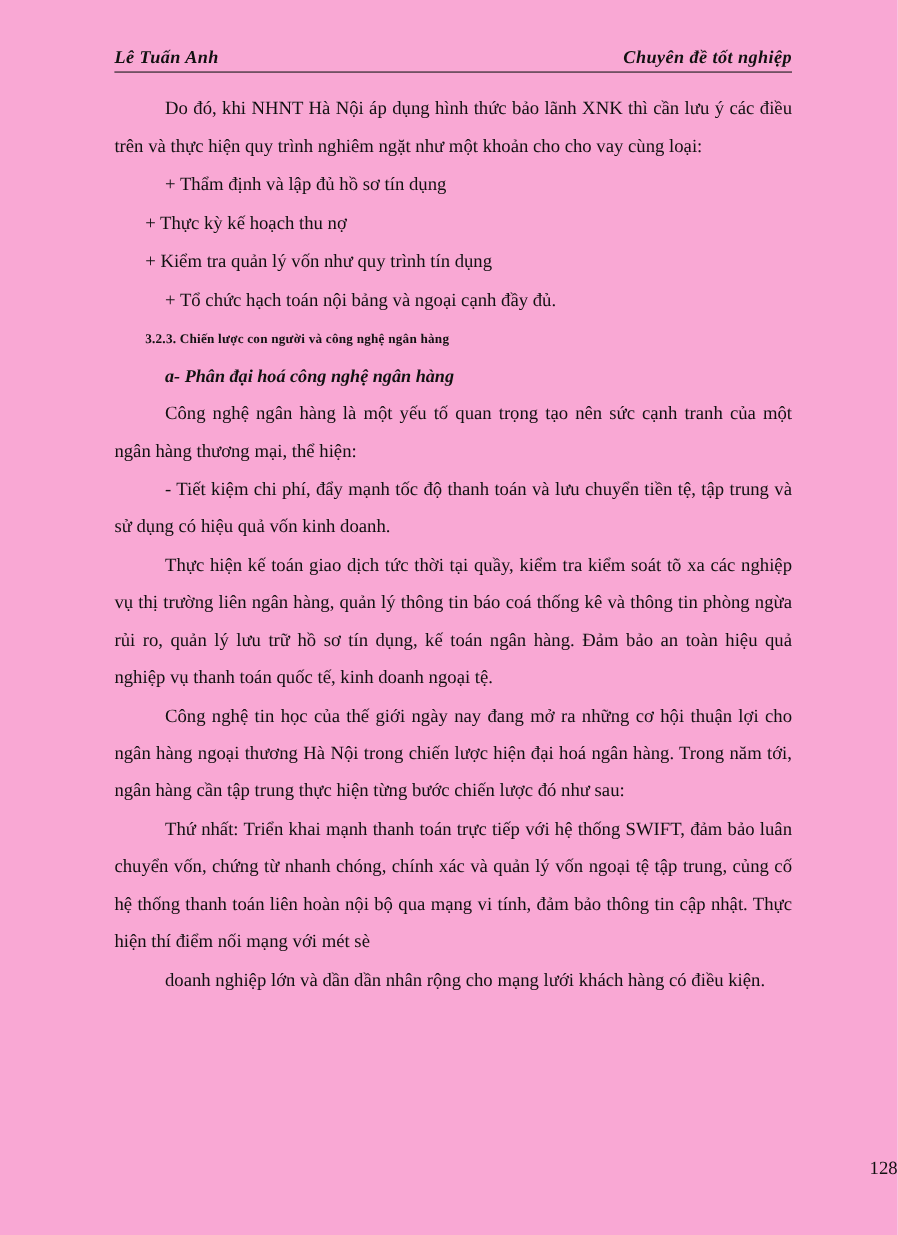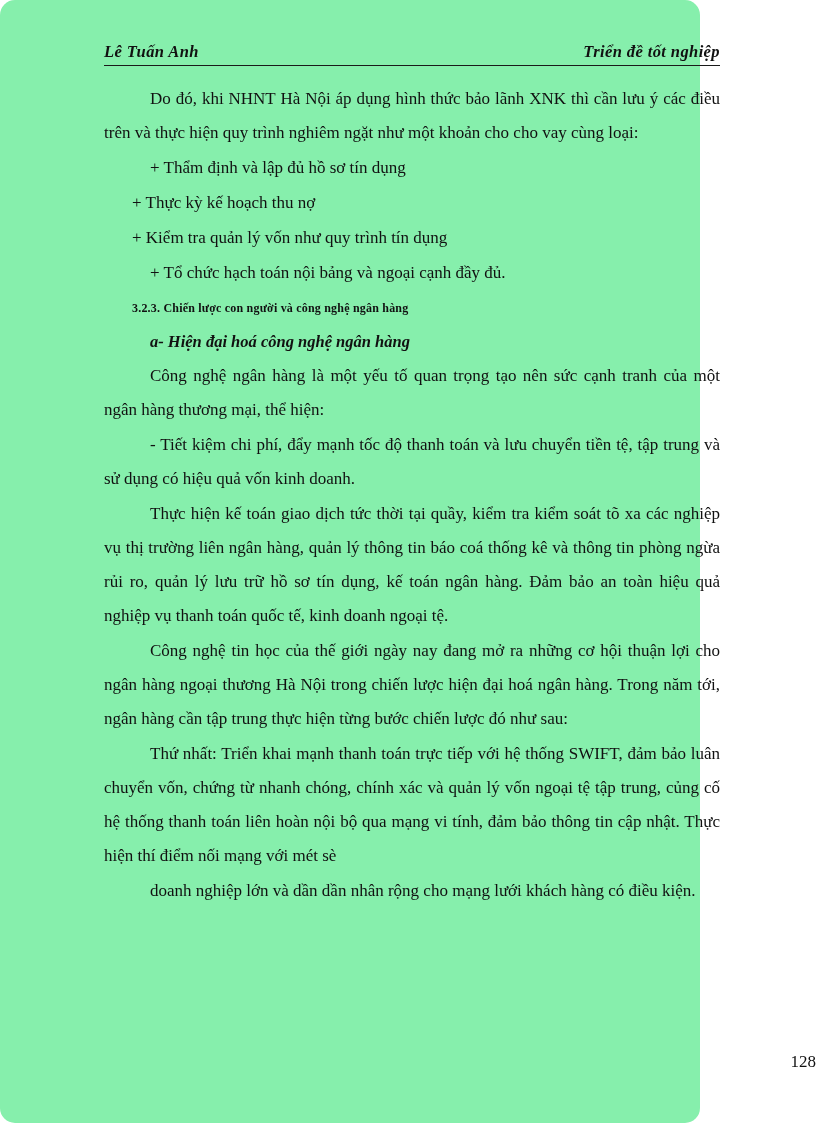--- a/index.html
+++ b/index.html
@@ -11,24 +11,23 @@
     width: 816px;
     height: 1123px;
     font-family: "Liberation Serif", serif;
     color: #111111;
     position: relative;
     overflow: hidden;
   }
   .page {
     position: absolute;
     top: 0; left: 0;
-    width: 700px;
+    width: 816px;
     height: 1123px;
-    background: #86efac;
-    border-radius: 15px;
+    background: #f9a8d4;
   }
   .content {
     position: absolute;
     left: 104px;
     top: 42px;
     width: 616px;
   }
   .header-row {
     display: flex;
     justify-content: space-between;
@@ -96,33 +95,33 @@
   }
 </style>
 </head>
 <body>
 
 <div class="page">
   <div class="content">
 
     <div class="header-row">
       <div class="header-left">Lê Tuấn Anh</div>
-      <div class="header-right">Triển đề tốt nghiệp</div>
+      <div class="header-right">Chuyên đề tốt nghiệp</div>
     </div>
     <div class="header-rule"></div>
 
     <p class="indent">Do đó, khi NHNT Hà Nội áp dụng hình thức bảo lãnh XNK thì cần lưu ý các điều trên và thực hiện quy trình nghiêm ngặt như một khoản cho cho vay cùng loại:</p>
 
     <p class="bullet justify-full">+    Thẩm     định     và     lập     đủ     hồ     sơ     tín     dụng</p>
     <p class="bullet-tight">+ Thực kỳ kế hoạch thu nợ</p>
     <p class="bullet-tight">+ Kiểm tra quản lý vốn như quy trình tín dụng</p>
     <p class="bullet justify-full">+    Tổ   chức   hạch   toán   nội   bảng   và   ngoại   cạnh   đầy   đủ.</p>
 
     <p class="heading">3.2.3.   Chiến   lược   con   người   và   công   nghệ   ngân   hàng</p>
-    <p class="subheading">a- Hiện đại hoá công nghệ ngân hàng</p>
+    <p class="subheading">a- Phân đại hoá công nghệ ngân hàng</p>
 
     <p class="indent">Công nghệ ngân hàng là một yếu tố quan trọng tạo nên sức cạnh tranh của một ngân hàng thương mại, thể hiện:</p>
     <p class="indent">- Tiết kiệm chi phí, đẩy mạnh tốc độ thanh toán và lưu chuyển tiền tệ, tập    trung    và    sử    dụng    có    hiệu    quả    vốn    kinh    doanh.</p>
     <p class="indent">Thực hiện kế toán giao dịch tức thời tại quầy, kiểm tra kiểm soát tõ xa các nghiệp vụ thị trường liên ngân hàng, quản lý thông tin báo coá thống kê và thông tin phòng ngừa rủi ro, quản lý lưu trữ hồ sơ tín dụng, kế toán ngân hàng. Đảm bảo an toàn hiệu quả nghiệp vụ thanh toán quốc tế, kinh doanh ngoại tệ.</p>
     <p class="indent">Công nghệ tin học của thế giới ngày nay đang mở ra những cơ hội thuận lợi cho ngân hàng ngoại thương Hà Nội trong chiến lược hiện đại hoá ngân hàng. Trong năm tới, ngân hàng cần tập trung thực hiện từng bước chiến lược đó như sau:</p>
     <p class="indent">Thứ nhất: Triển khai mạnh thanh toán trực tiếp với hệ thống SWIFT, đảm bảo luân chuyển vốn, chứng từ nhanh chóng, chính xác và quản lý vốn ngoại tệ tập trung, củng cố hệ thống thanh toán liên hoàn nội bộ qua mạng vi tính, đảm bảo thông tin cập nhật. Thực hiện thí điểm nối mạng với mét sè</p>
     <p class="indent">doanh nghiệp lớn và dần dần nhân rộng cho mạng lưới khách hàng có điều kiện.</p>
 
   </div>
 

